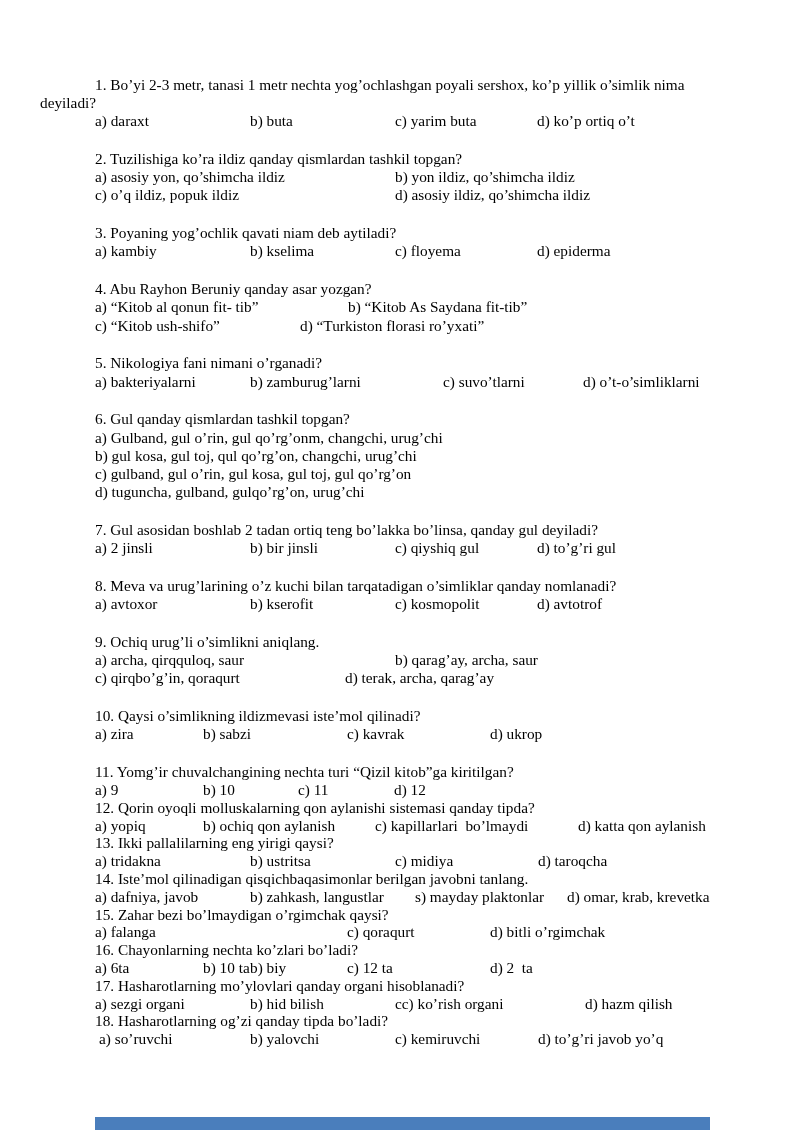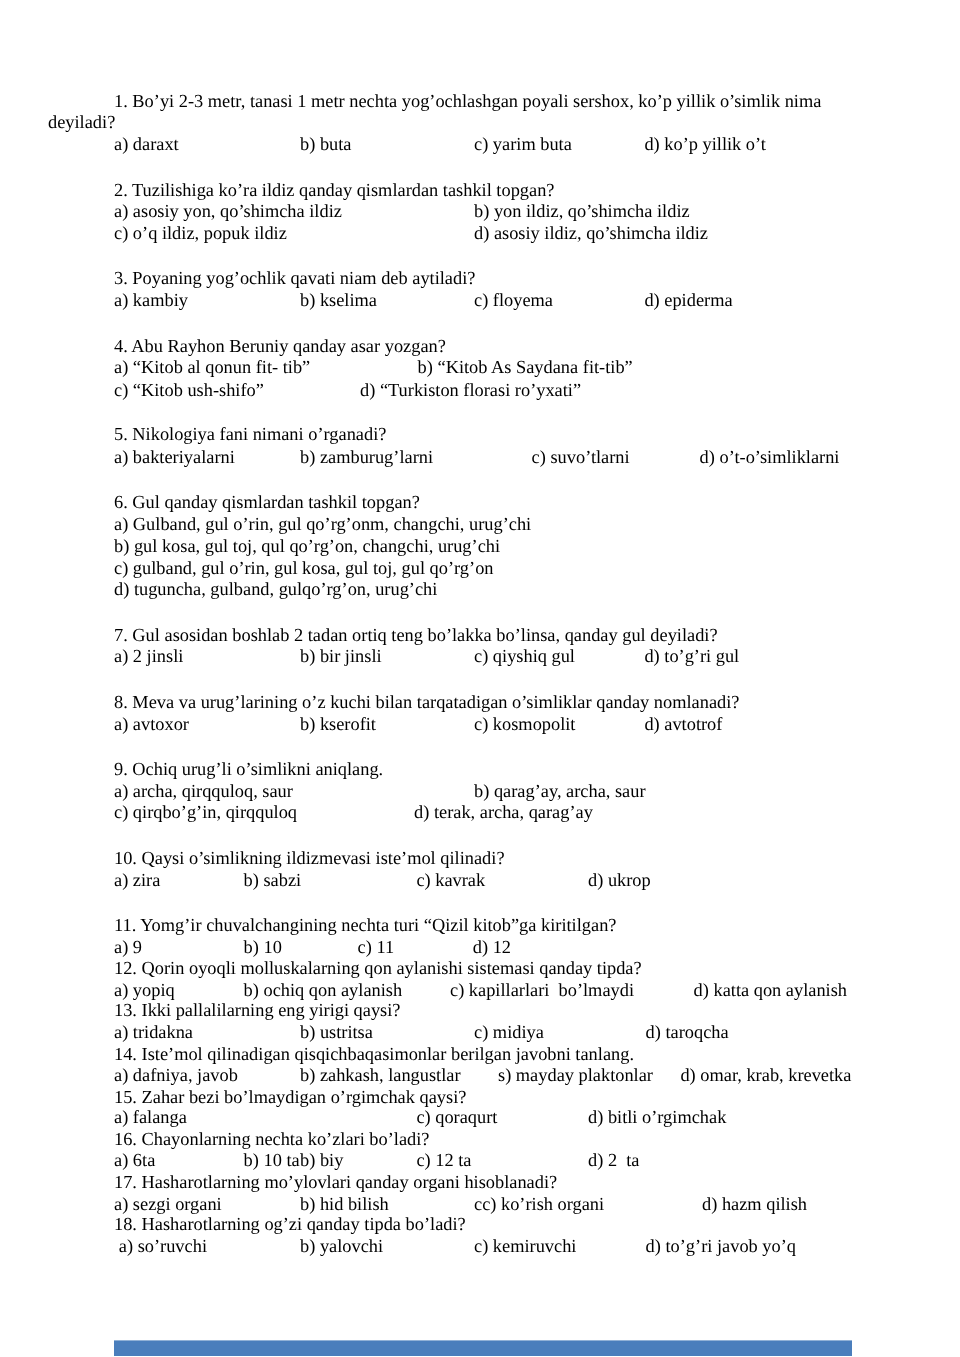--- a/index.html
+++ b/index.html
@@ -48,21 +48,21 @@
       <div class="line" style="top: 75.8px; height: 18.2px; padding-left: 13px;">
         <span class="seg" style="left: 95px;">1. Bo’yi 2-3 metr, tanasi 1 metr nechta yog’ochlashgan poyali sershox, ko’p yillik o’simlik nima</span>
       </div>
       <div class="line" style="top: 94px; height: 18.2px;">
         <span class="seg" style="left: 40px;">deyiladi?</span>
       </div>
       <div class="line" style="top: 112.2px; height: 18.2px;">
         <span class="seg" style="left: 95px;">a) daraxt</span>
         <span class="seg" style="left: 250px;">b) buta</span>
         <span class="seg" style="left: 395px;">c) yarim buta</span>
-        <span class="seg" style="left: 537px;">d) ko’p yillik o’t</span>
+        <span class="seg" style="left: 537px;">d) ko’p ortiq o’t</span>
       </div>
       <div class="line" style="top: 150px; height: 18.2px;">
         <span class="seg" style="left: 95px;">2. Tuzilishiga ko’ra ildiz qanday qismlardan tashkil topgan?</span>
       </div>
       <div class="line" style="top: 168.2px; height: 18.2px;">
         <span class="seg" style="left: 95px;">a) asosiy yon, qo’shimcha ildiz</span>
         <span class="seg" style="left: 395px;">b) yon ildiz, qo’shimcha ildiz</span>
       </div>
       <div class="line" style="top: 186.4px; height: 18.2px;">
         <span class="seg" style="left: 95px;">c) o’q ildiz, popuk ildiz</span>
@@ -131,21 +131,21 @@
         <span class="seg" style="left: 537px;">d) avtotrof</span>
       </div>
       <div class="line" style="top: 633px; height: 18.2px;">
         <span class="seg" style="left: 95px;">9. Ochiq urug’li o’simlikni aniqlang.</span>
       </div>
       <div class="line" style="top: 651.2px; height: 18.2px;">
         <span class="seg" style="left: 95px;">a) archa, qirqquloq, saur</span>
         <span class="seg" style="left: 395px;">b) qarag’ay, archa, saur</span>
       </div>
       <div class="line" style="top: 669.4px; height: 18.2px;">
-        <span class="seg" style="left: 95px;">c) qirqbo’g’in, qirqquloq</span>
+        <span class="seg" style="left: 95px;">c) qirqbo’g’in, qoraqurt</span>
         <span class="seg" style="left: 345px;">d) terak, archa, qarag’ay</span>
       </div>
       <div class="line" style="top: 707.2px; height: 18.2px;">
         <span class="seg" style="left: 95px;">10. Qaysi o’simlikning ildizmevasi iste’mol qilinadi?</span>
       </div>
       <div class="line" style="top: 725.4px; height: 18.2px;">
         <span class="seg" style="left: 95px;">a) zira</span>
         <span class="seg" style="left: 203px;">b) sabzi</span>
         <span class="seg" style="left: 347px;">c) kavrak</span>
         <span class="seg" style="left: 490px;">d) ukrop</span>

